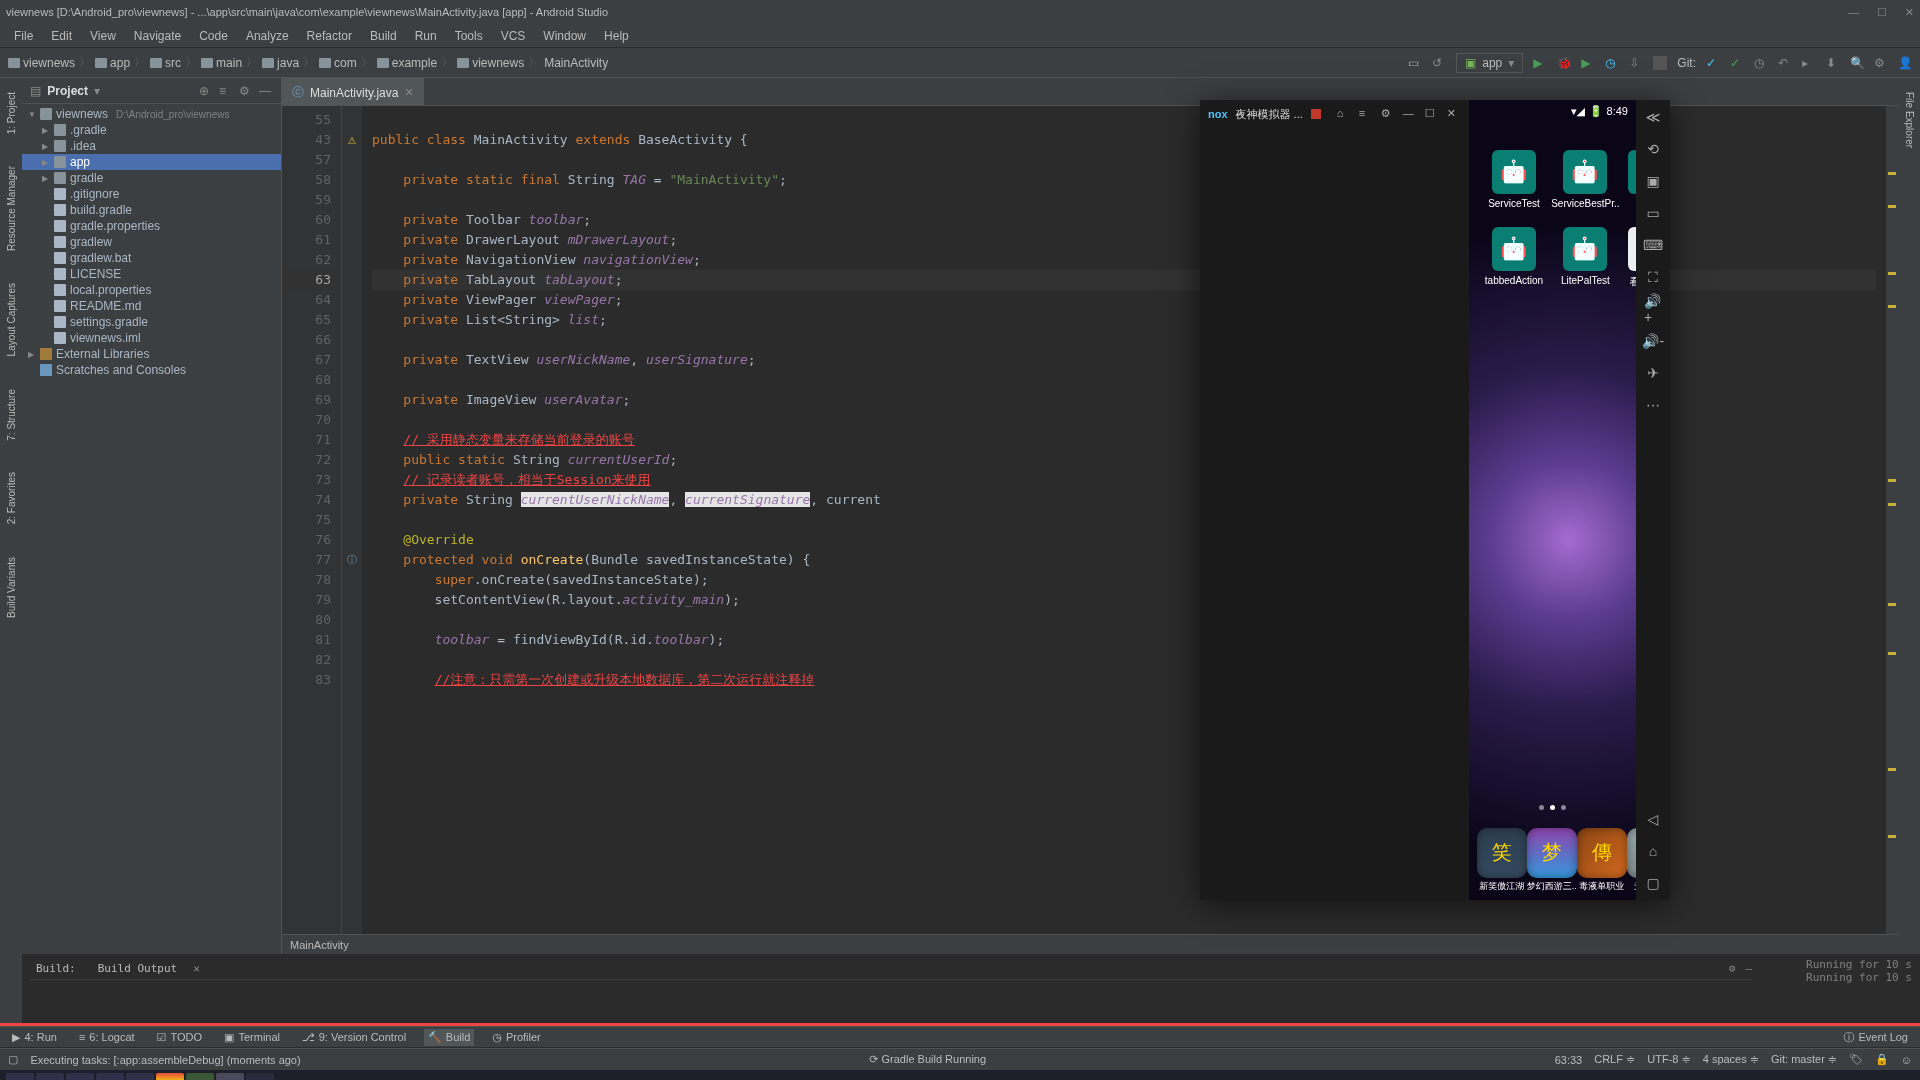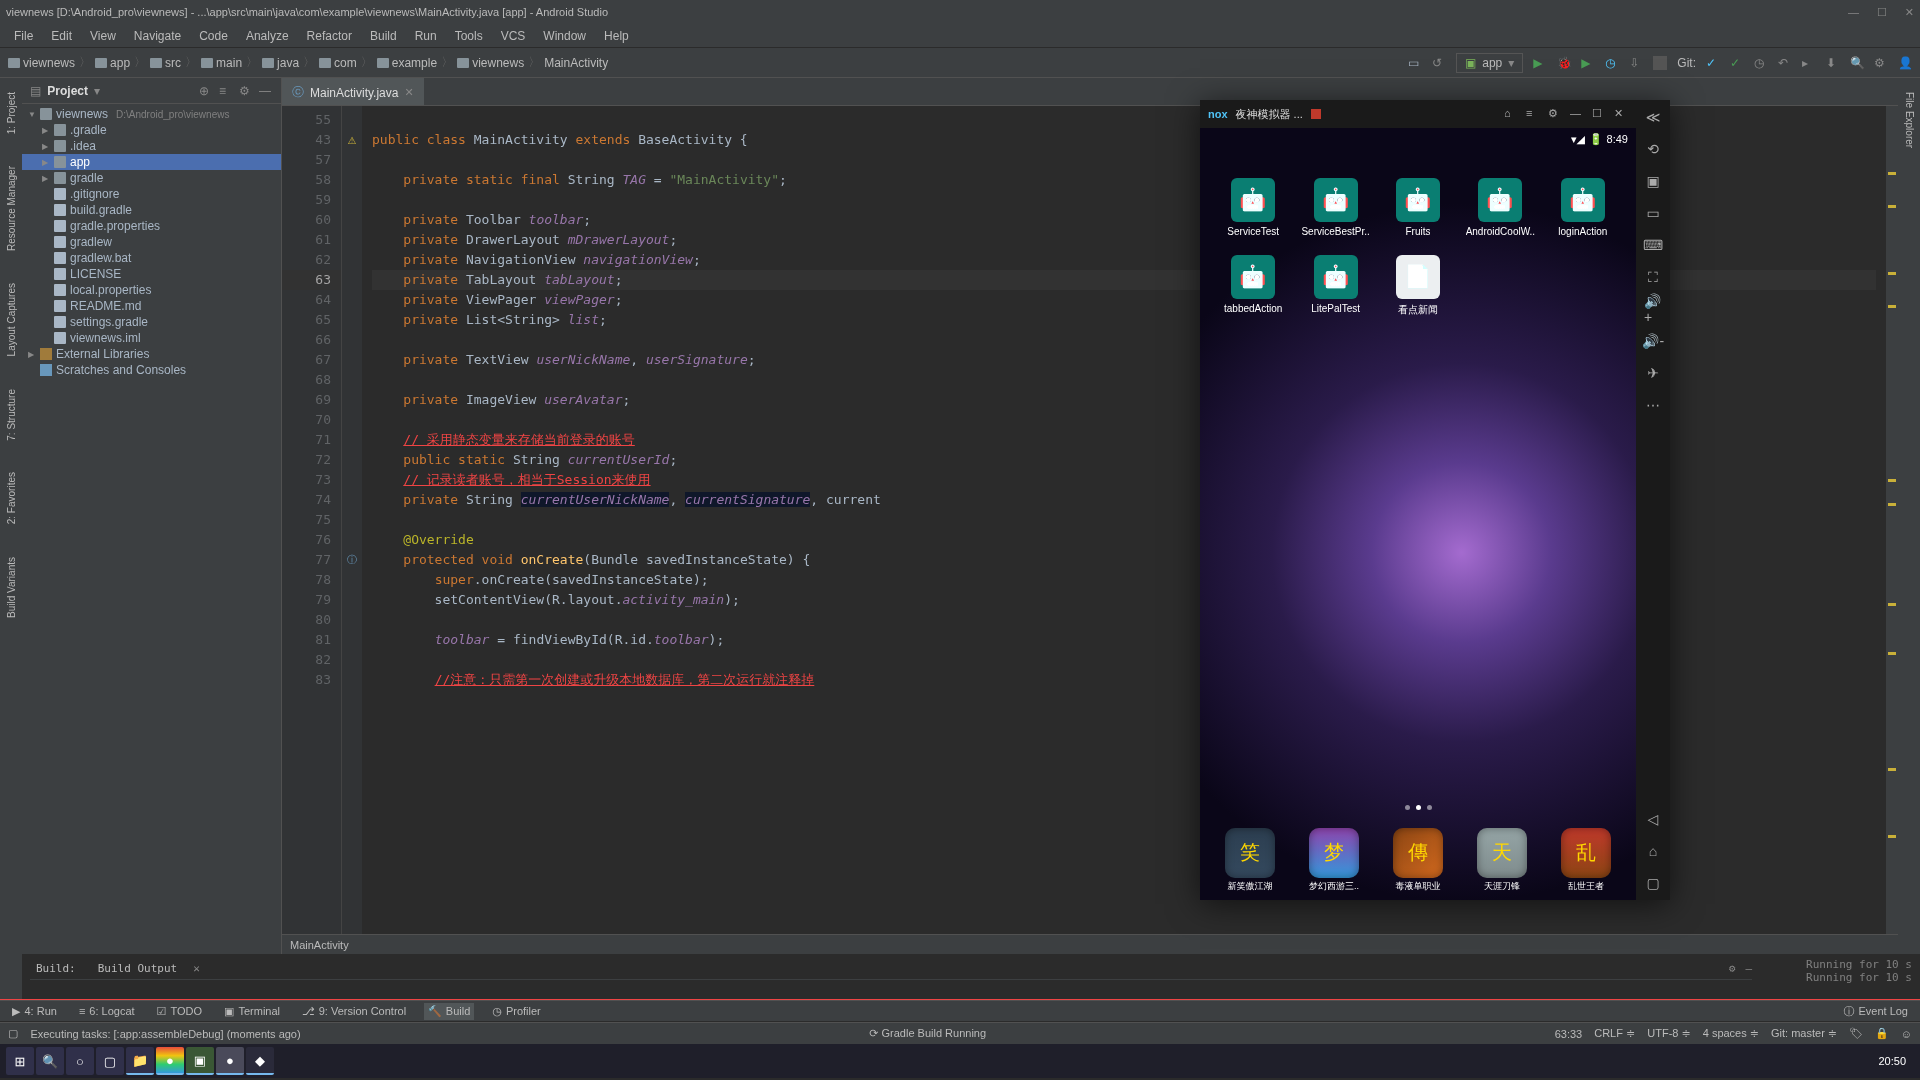--- a/index.html
+++ b/index.html
@@ -154,21 +154,21 @@
 }
 .code .ln { height: 20px; }
 .code .ln.hl { background: #323232; }
 .k { color: #cc7832; }
 .t { color: #a9b7c6; }
 .s { color: #6a8759; }
 .c { color: #ef4444; text-decoration: underline; }
 .a { color: #bbb529; }
 .f { color: #9876aa; font-style: italic; }
 .fn { color: #ffc66d; }
-.sel { background: #0f172a; }
+.sel { background: #e5e5e5; }
 .breadcrumb-bottom {
   height: 20px;
   background: #3c3f41;
   display: flex;
   align-items: center;
   padding: 0 8px;
   color: #bbb;
   font-size: 11px;
   border-top: 1px solid #515151;
 }
@@ -179,24 +179,24 @@
   align-items: center;
   padding: 0 8px;
   gap: 14px;
   border-top: 1px solid #515151;
   border-bottom: 1px solid #2b2b2b;
 }
 .bottom-tools .tool { color: #bbb; font-size: 11px; display: flex; align-items: center; gap: 4px; padding: 2px 4px; }
 .bottom-tools .tool.active { background: #515658; }
 .bottom-tools .spacer { flex: 1; }
 .build-panel {
-  height: 46px;
+  height: 72px;
   background: #2b2b2b;
   display: flex;
-  border-bottom: 1px solid #ef4444;
+  border-bottom: 3px solid #ef4444;
 }
 .build-left { width: 22px; background: #3c3f41; }
 .build-content { flex: 1; padding: 4px 8px; font-family: Consolas, monospace; font-size: 11px; color: #bbb; }
 .build-header { display: flex; align-items: center; gap: 10px; padding: 2px 0; border-bottom: 1px solid #3c3f41; margin-bottom: 4px; }
 .build-header .tab { padding: 2px 6px; }
 .build-right { width: 160px; padding: 4px 8px; text-align: right; font-family: Consolas, monospace; font-size: 11px; color: #808080; }
 .statusbar {
   height: 22px;
   background: #3c3f41;
   display: flex;
@@ -225,21 +225,21 @@
 .emulator {
   position: absolute;
   top: 100px;
   left: 1200px;
   width: 470px;
   height: 800px;
   background: #1a1a1a;
   box-shadow: 0 4px 30px rgba(0,0,0,0.6);
   display: flex;
 }
-.emu-main { flex: 1; display: flex; flex-direction: column; }
+.emu-main { flex: 1; display: flex; flex-direction: row; }
 .emu-title {
   height: 28px;
   background: #1a1a1a;
   display: flex;
   align-items: center;
   padding: 0 8px;
   color: #ddd;
   font-size: 11px;
   gap: 8px;
 }

